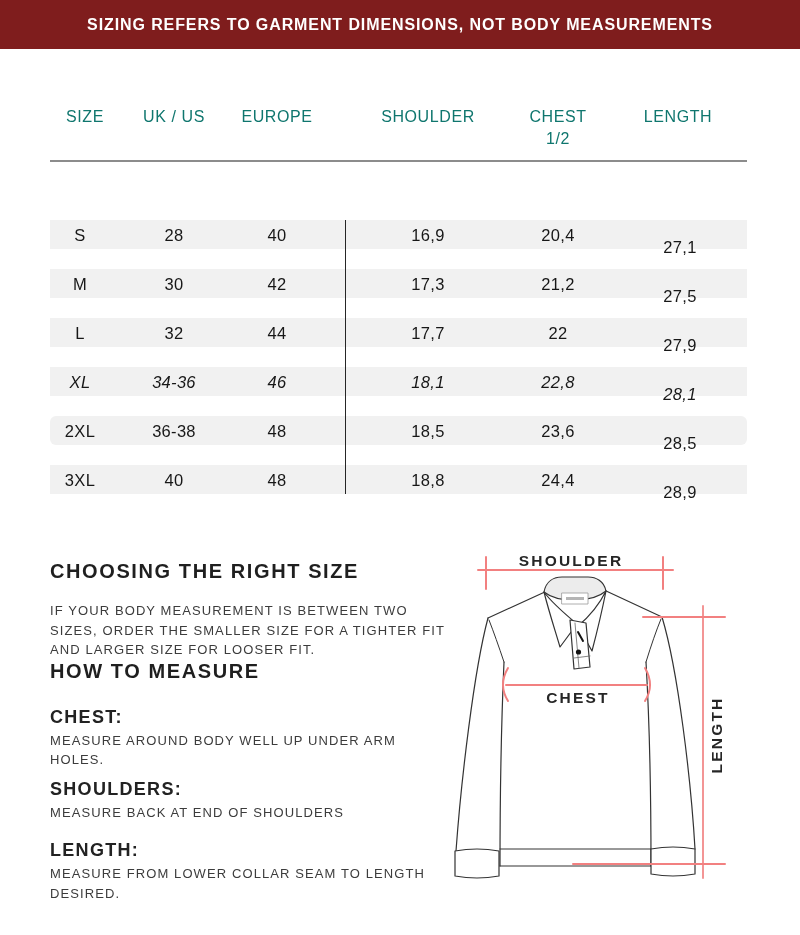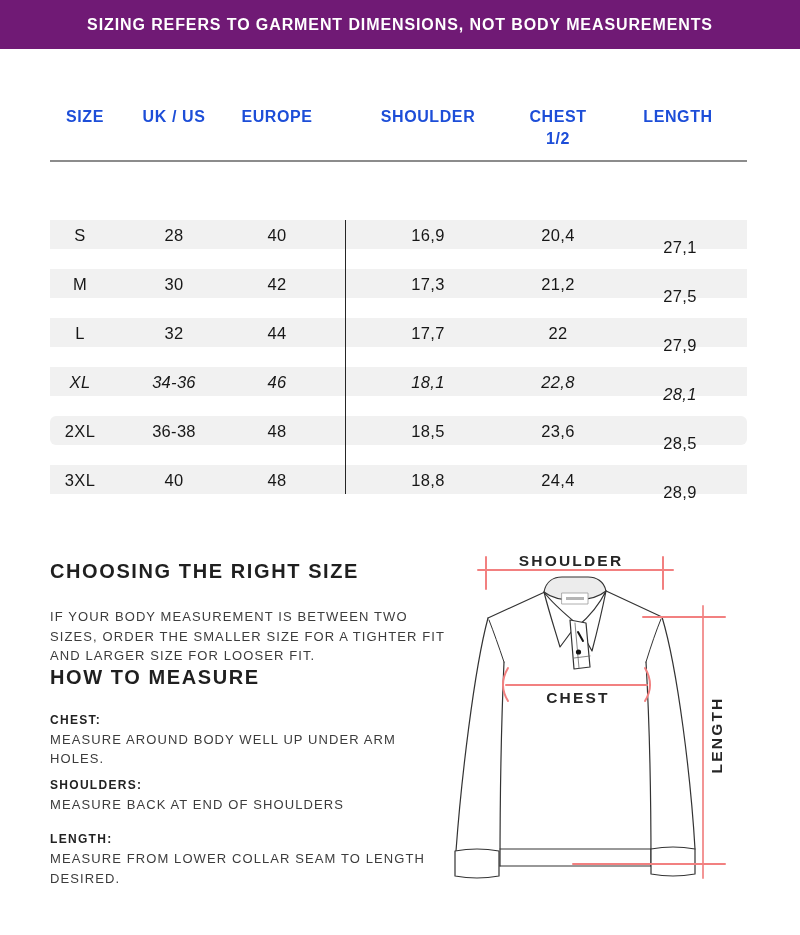--- a/index.html
+++ b/index.html
@@ -1,44 +1,44 @@
 <!DOCTYPE html>
 <html><head>
 <meta charset="utf-8">
 <style>
   html,body{margin:0;padding:0;background:#ffffff;}
   body{width:800px;height:935px;position:relative;overflow:hidden;
        font-family:"Liberation Sans", sans-serif;color:#1d1d1d;}
   .abs{position:absolute;}
 
   
-  .banner{left:0;top:0;width:800px;height:49px;background:#701a75;
+  .banner{left:0;top:0;width:800px;height:49px;background:#7f1d1d;
           display:flex;align-items:center;justify-content:center;}
   .banner span{color:#ffffff;font-size:16px;font-weight:700;letter-spacing:.9px;white-space:nowrap;}
 
   
   .thead-cell{position:absolute;top:108px;transform:translateX(-50%);
-              font-size:16px;font-weight:700;letter-spacing:.6px;color:#1d4ed8;
+              font-size:16px;font-weight:400;letter-spacing:.6px;color:#0f766e;
               text-align:center;white-space:nowrap;}
   .thead-sub{display:block;margin-top:4px;}
   .hrule{left:50px;top:160px;width:697px;height:2px;background:#8c8c8c;}
   .trow{position:absolute;left:50px;width:697px;height:29px;background:#f1f1f1;}
   .trow span{position:absolute;top:50%;transform:translate(-50%,-50%);
              font-size:16.5px;color:#171717;letter-spacing:.3px;white-space:nowrap;}
   .c0{left:30px;} .c1{left:124px;} .c2{left:227px;} .c3{left:378px;} .c4{left:508px;} .c5{left:630px;margin-top:12px;}
   .r0{top:220px;} .r1{top:269px;} .r2{top:318px;} .r3{top:367px;font-style:italic;} .r4{top:416px;border-radius:6px;} .r5{top:465px;}
   .vdivider{left:345px;top:220px;width:1.4px;height:274px;background:#262626;}
 
   
   .info{left:50px;top:560px;width:400px;}
   .info h3{margin:0;font-size:20px;font-weight:700;letter-spacing:1.6px;color:#1f1f1f;}
-  .para{margin-top:24px;}
+  .para{margin-top:18px;}
   .para div, .mline{font-size:13px;letter-spacing:1.1px;line-height:19.5px;color:#3c3c3c;}
   .h2m{margin-top:44px;}
-  .mlabel{font-size:12px;font-weight:700;letter-spacing:1.3px;color:#222;}
+  .mlabel{font-size:18px;font-weight:700;letter-spacing:1.3px;color:#222;}
   .lab-chest{margin-top:24px;} .mtext{margin-top:3px;}
   .lab-shoulders{margin-top:9px;} .lab-length{margin-top:18px;}
 
   
   .diagram{left:430px;top:540px;width:370px;height:390px;}
   svg text{font-family:"Liberation Sans", sans-serif;font-weight:700;}
 </style>
 </head>
 <body>
 

